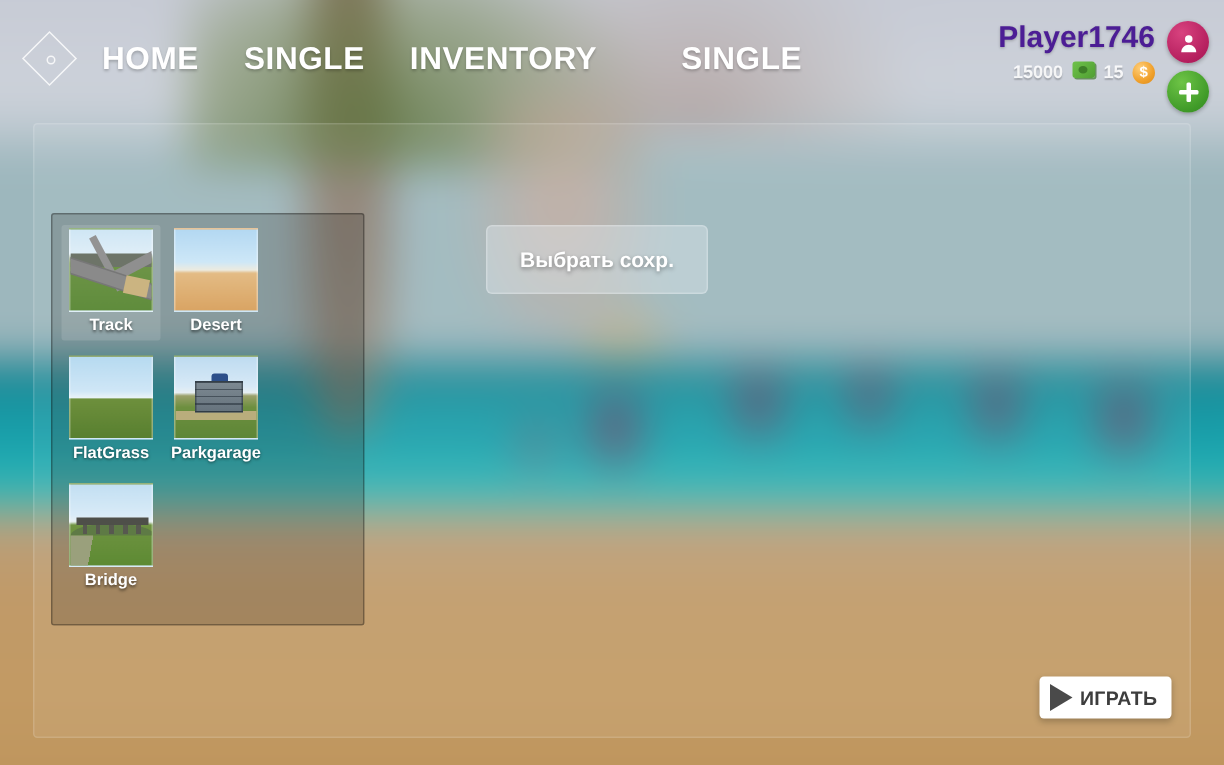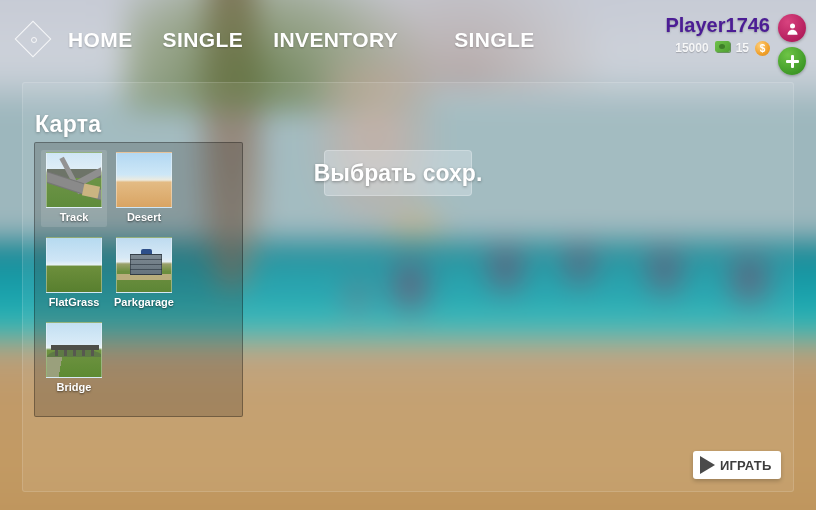--- a/index.html
+++ b/index.html
@@ -286,21 +286,21 @@
   #select-save-btn {
     position:absolute; left:301px; top:67px;
     width:148px; height:46px;
     background:rgba(228,236,242,.38);
     border:1px solid rgba(255,255,255,.24);
     border-radius:4px;
     display:flex; align-items:center; justify-content:center;
     cursor:pointer;
   }
   #select-save-label {
-    color:#ffffff; font-size:23px; font-weight:bold;
+    color:#ffffff; font-size:14px; font-weight:bold;
     text-shadow:0 1px 3px rgba(0,0,0,.35);
     white-space:nowrap;
   }
 
   
   #play-btn {
     position:absolute; right:12px; bottom:12px;
     height:28px; min-width:88px;
     background:#ffffff;
     border-radius:3px;
@@ -386,21 +386,20 @@
       </div>
       <div class="round-btn" id="add-btn">
         <span class="plus"></span>
       </div>
     </div>
   </div>
 </div>
 
 <div id="content-panel">
 
-  <div id="panel-title">Карта</div>
 
   <div id="map-list">
 
     <div class="map-item selected">
       <div class="thumb th-track">
         <div class="ridge"></div>
           <div class="road3"></div>
         <div class="road2"></div>
           <div class="road1"></div>
           <div class="sandpatch"></div>

